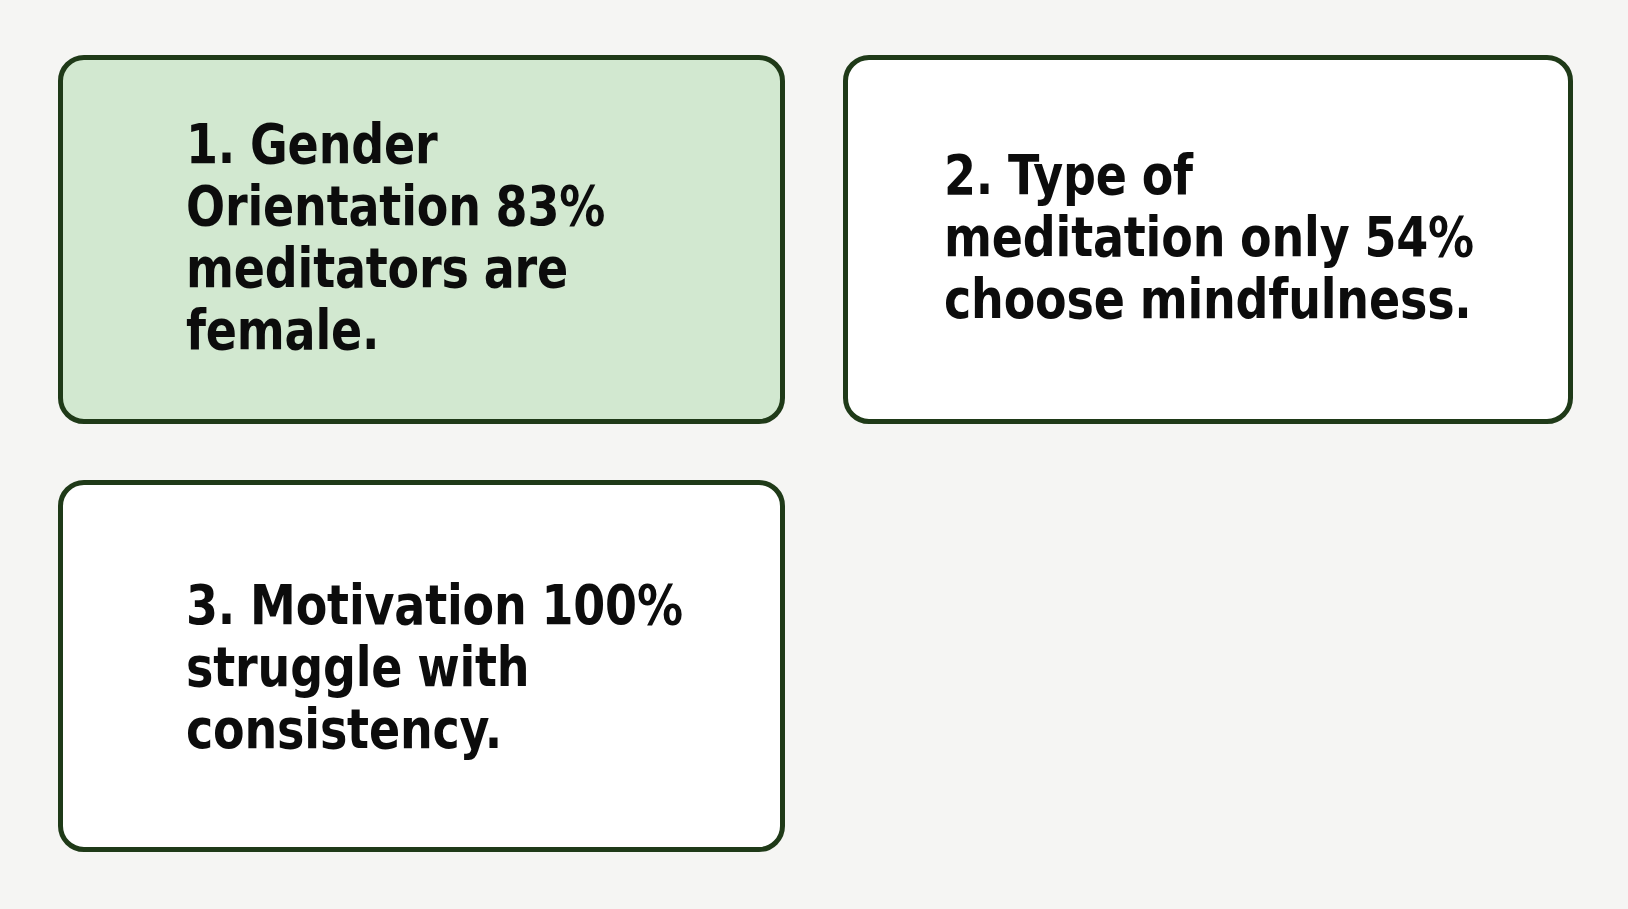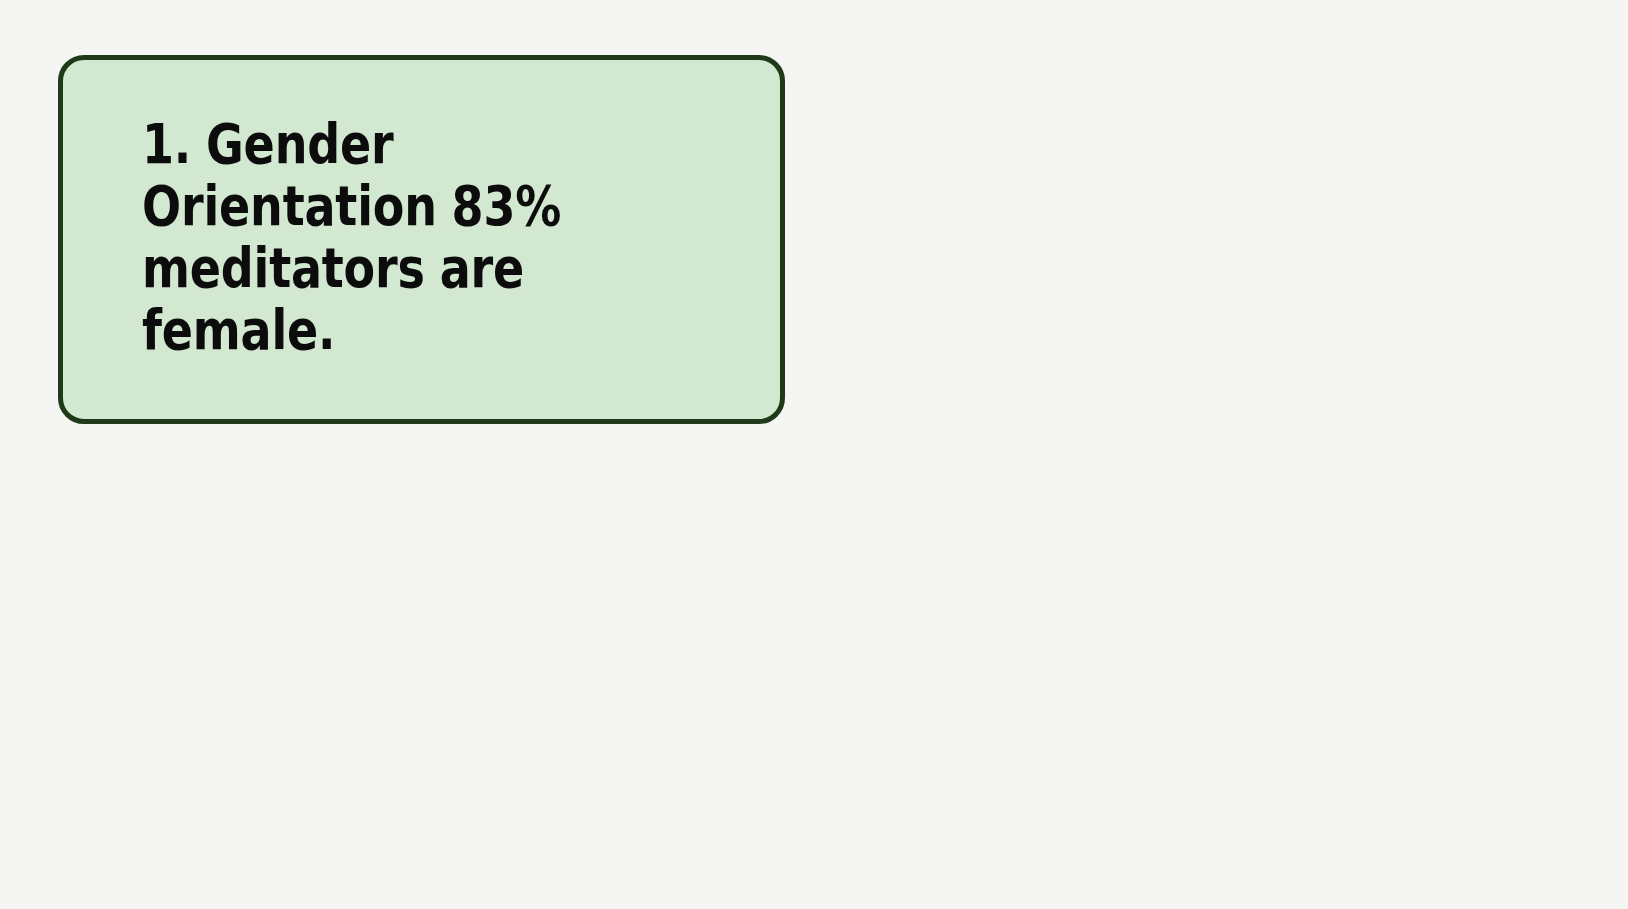--- a/index.html
+++ b/index.html
@@ -31,20 +31,21 @@
 
   .insight-card {
     box-sizing: border-box;
     border: 5px solid #1f3a18;
     border-radius: 26px;
     background: #ffffff;
     display: flex;
     align-items: center;
     justify-content: flex-start;
     overflow: hidden;
+    padding-left: 44px;
   }
 
   .insight-card.highlighted {
     background: #d2e8d0;
   }
 
   .card-text {
     font-family: "DejaVu Sans Condensed", "Liberation Sans Narrow", "Liberation Sans", "DejaVu Sans", sans-serif;
     font-weight: bold;
     font-size: 55px;
@@ -79,16 +80,22 @@
 </style>
 </head>
 <body>
 
 <div id="card-grid">
 
   <div class="insight-card highlighted col-left row-top">
     <p class="card-text">1. Gender Orientation 83% meditators are female.</p>
   </div>
 
+  <div class="insight-card col-right row-top">
+    <p class="card-text">2. Type of meditation only 54% choose mindfulness.</p>
+  </div>
 
+  <div class="insight-card col-left row-bottom">
+    <p class="card-text">3. Motivation 100% struggle with consistency.</p>
+  </div>
 
 
 </div>
 
 </body></html>

